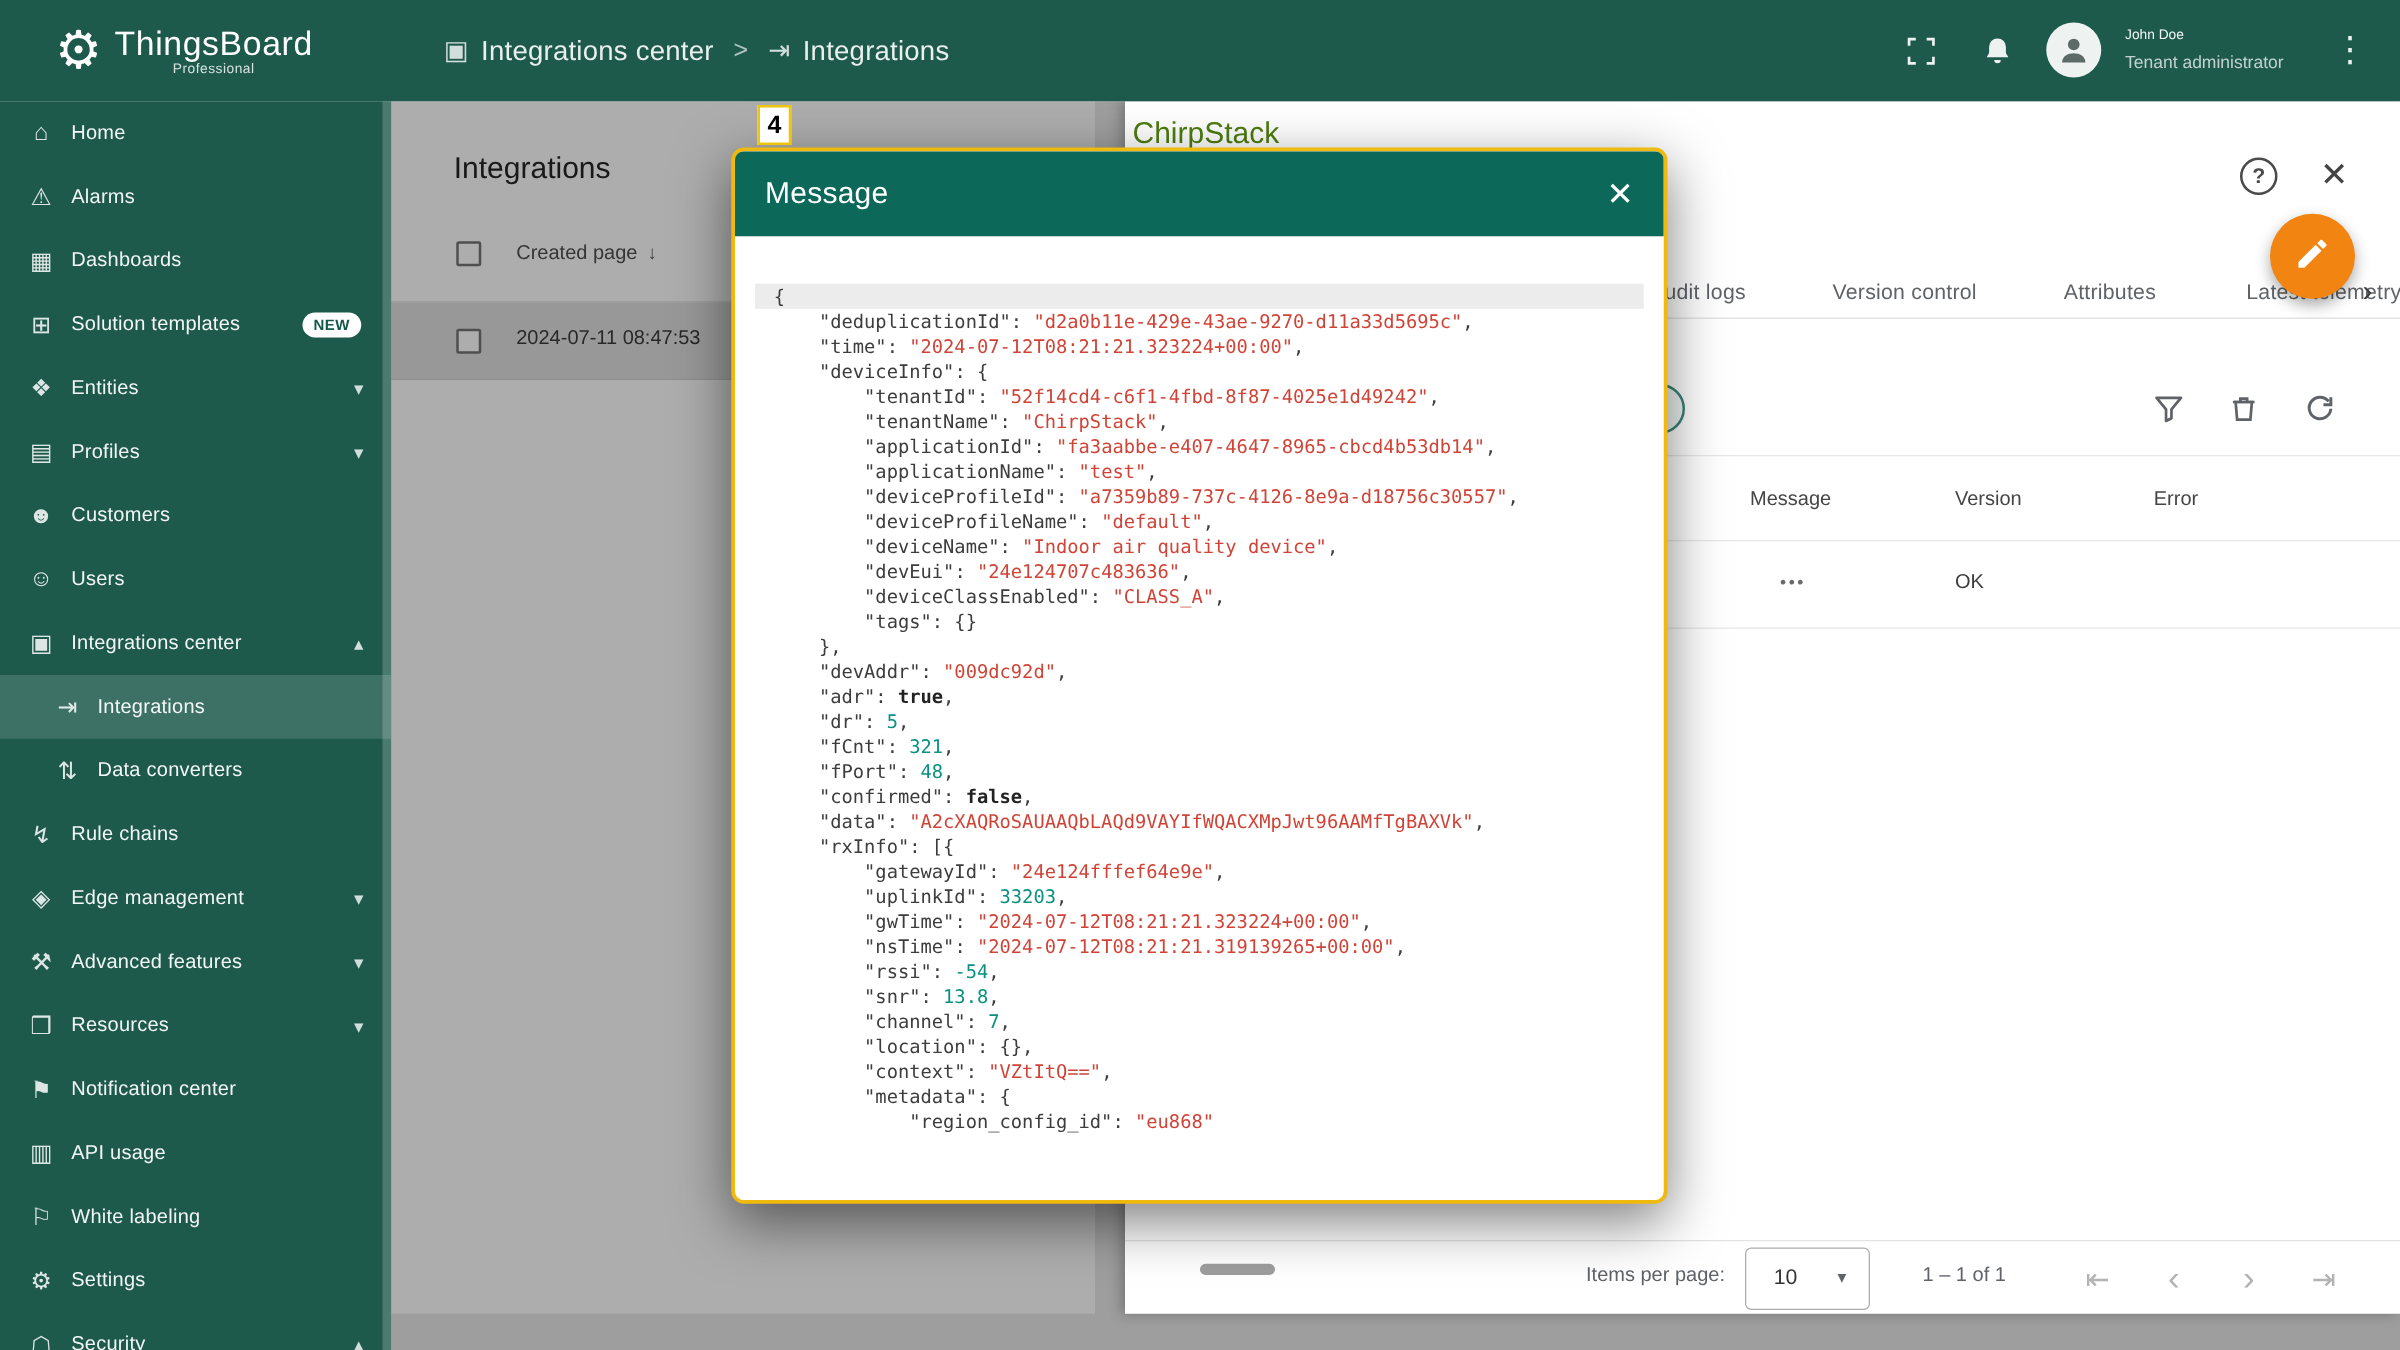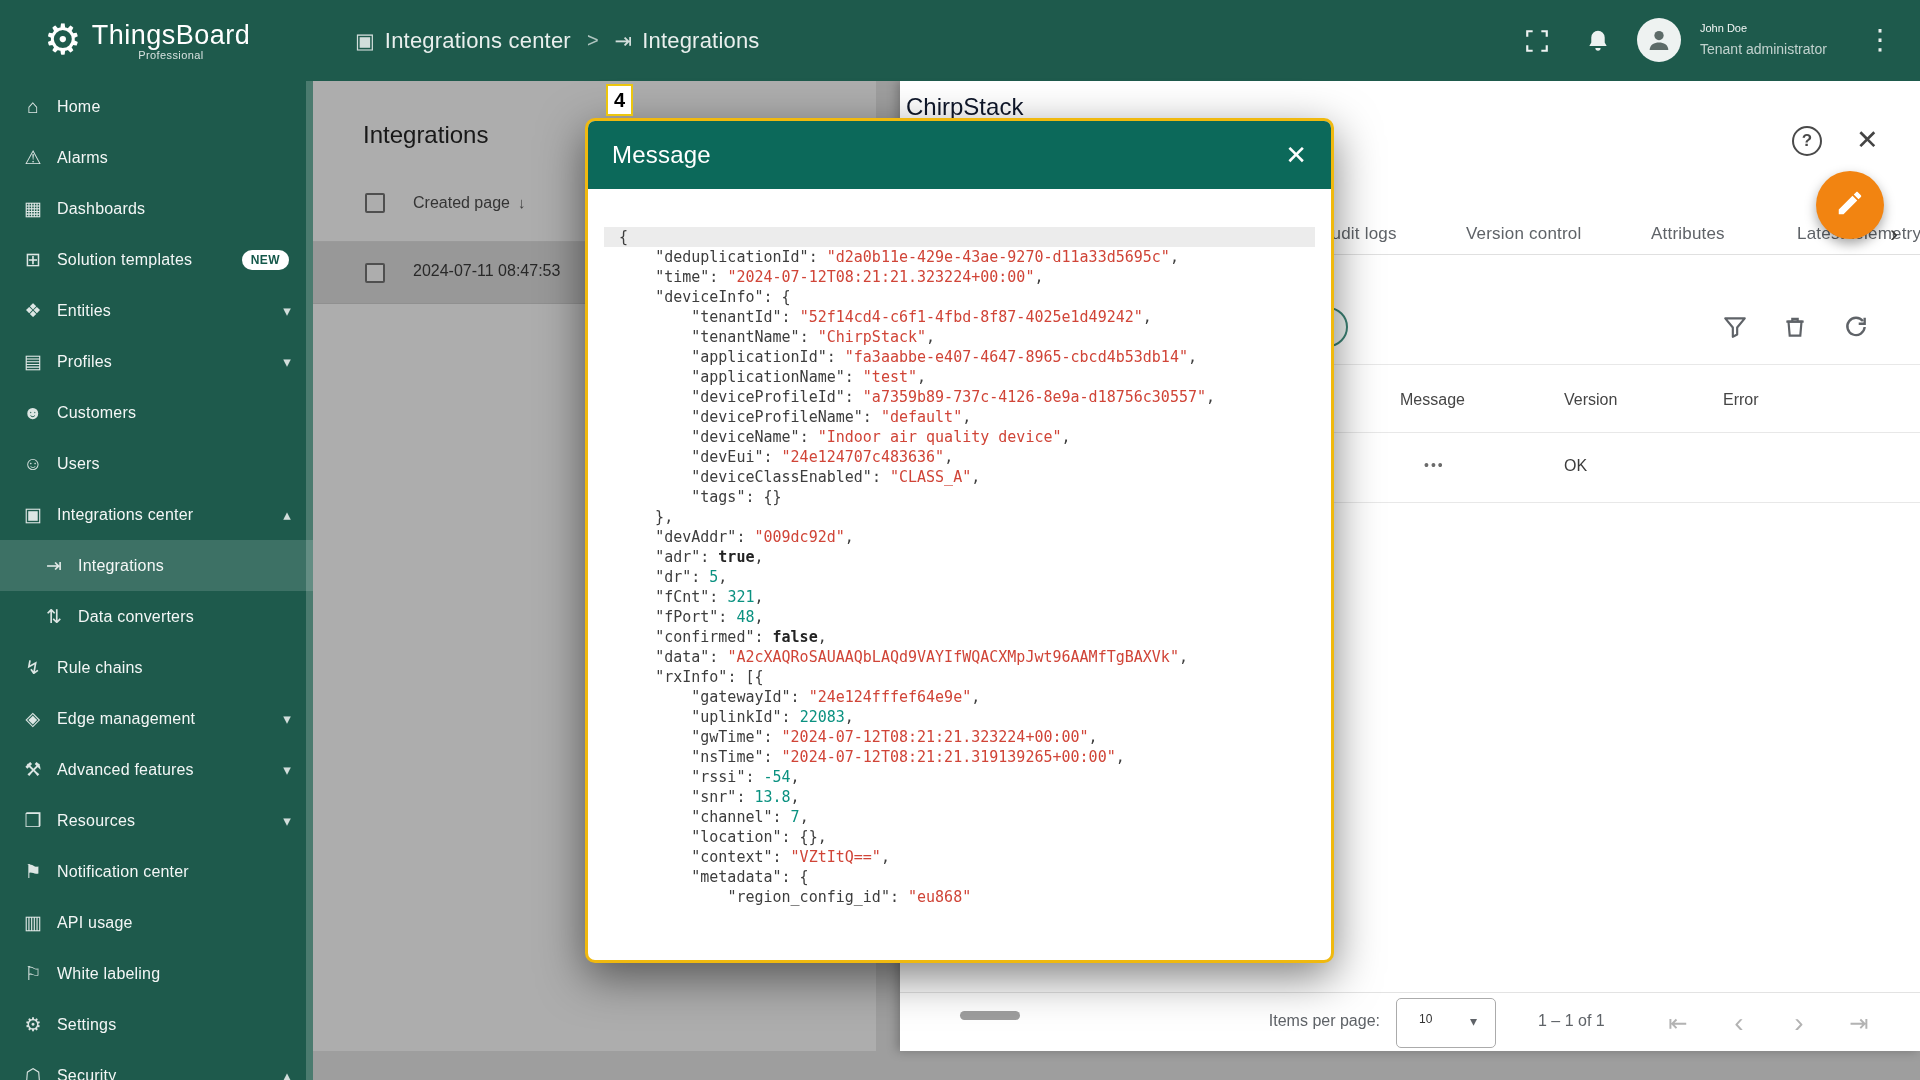--- a/index.html
+++ b/index.html
@@ -46,21 +46,21 @@
   .drawer .hdr-cb{position:absolute;left:52px;top:112px}
   .drawer-col{position:absolute;left:100px;top:111px;font-size:16px;font-weight:500;color:#4f4f4f;line-height:22px}
   .sort-arrow{font-size:15px;color:#616161;margin-left:8px}
   .drawer-divider{position:absolute;left:0;right:0;top:160px;height:1px;background:#e3e3e3}
   .drawer-row{position:absolute;left:0;right:0;top:161px;height:62px;background:#e0e0e0;border-bottom:1px solid #d4d4d4;cursor:pointer}
   .drawer-row .cb{position:absolute;left:52px;top:21px}
   .row-time{position:absolute;left:100px;top:20px;font-size:16px;color:#3c3c3c}
 
   
   .details{position:absolute;left:900px;top:81px;width:1020px;height:970px;background:#fff;z-index:5;box-shadow:-3px 0 10px rgba(0,0,0,.25);overflow:hidden}
-  .details-title{position:absolute;left:6px;top:12px;font-size:24px;font-weight:500;color:#0f172a;white-space:nowrap}
+  .details-title{position:absolute;left:6px;top:12px;font-size:24px;font-weight:500;color:#4d7c0f;white-space:nowrap}
   .help-circle{position:absolute;left:892px;top:45px;width:30px;height:30px;border:2px solid #4a4a4a;border-radius:50%;color:#4a4a4a;font-size:17px;font-weight:700;display:flex;align-items:center;justify-content:center;cursor:pointer}
   .details-x{position:absolute;left:956px;top:44px;font-size:27px;color:#444;cursor:pointer;line-height:30px}
   .tabs-row{position:absolute;left:0;right:0;top:133px;height:41px;border-bottom:1px solid #e0e0e0}
   .tab{position:absolute;top:0;line-height:40px;font-size:17px;font-weight:500;color:#5f6368;letter-spacing:.2px;white-space:nowrap;cursor:pointer}
   .tab-scroll{position:absolute;left:990px;top:133px;line-height:40px;font-size:24px;color:#3c3c3c;cursor:pointer}
   .fab{position:absolute;left:916px;top:90px;width:68px;height:68px;border-radius:50%;background:#f28411;display:flex;align-items:center;justify-content:center;box-shadow:0 5px 12px rgba(0,0,0,.35);cursor:pointer;z-index:3}
   .chip{position:absolute;left:310px;top:226px;width:138px;height:40px;border:2px solid #3c8476;border-radius:20px;background:#f1f7f5;cursor:pointer}
   .chip-label{position:absolute;right:13px;top:9px;font-size:15px;color:#1e5c4e}
   .ficon{position:absolute;top:233px;width:26px;height:26px;cursor:pointer}
   .div-a{position:absolute;left:0;right:0;top:283px;height:1px;background:#e8e8e8}
@@ -68,21 +68,21 @@
   .ecol{position:absolute;top:0;line-height:36px;font-size:16px;font-weight:500;color:#454545}
   .div-b{position:absolute;left:0;right:0;top:351px;height:1px;background:#e8e8e8}
   .erow{position:absolute;left:0;right:0;top:358px;height:60px}
   .ellipsis{position:absolute;left:524px;top:18px;font-size:14px;letter-spacing:2px;color:#6b6b6b;cursor:pointer}
   .status-ok{position:absolute;left:664px;top:18px;font-size:16px;color:#3c3c3c}
   .div-c{position:absolute;left:0;right:0;top:421px;height:1px;background:#e8e8e8}
   .hthumb{position:absolute;left:60px;top:930px;width:60px;height:9px;border-radius:5px;background:#9e9e9e;cursor:pointer}
   .pag-divider{position:absolute;left:0;right:0;top:911px;height:1px;background:#e3e3e3}
   .pag-label{position:absolute;left:350px;top:931px;width:130px;text-align:right;font-size:16px;color:#5f6368}
   .pag-select{position:absolute;left:496px;top:917px;width:100px;height:50px;border:1px solid #ababab;border-radius:5px;cursor:pointer}
-  .pag-select-val{position:absolute;left:22px;top:13px;font-size:12px;color:#333}
+  .pag-select-val{position:absolute;left:22px;top:13px;font-size:17px;color:#333}
   .pag-caret{position:absolute;right:18px;top:14px;font-size:14px;color:#5f6368}
   .pag-range{position:absolute;left:638px;top:931px;font-size:16px;color:#5f6368}
   .pager{position:absolute;top:925px;width:34px;height:34px;display:flex;align-items:center;justify-content:center;color:#b3b3b3;cursor:pointer}
   .pager.chev{font-size:28px}
   .pager.bar{font-size:23px}
 
   
   .modal{position:absolute;left:585px;top:118px;width:749px;height:845px;background:#fff;border:3px solid #f0b90f;border-radius:10px;z-index:10;box-shadow:0 14px 45px rgba(0,0,0,.5);overflow:hidden}
   .modal-header{height:68px;background:#0c695a;display:flex;align-items:center;padding:0 24px;color:#fff}
   .modal-title{font-size:24px;font-weight:500;flex:1;letter-spacing:.2px}
@@ -349,21 +349,21 @@
           <div class="json-line">    },</div>
           <div class="json-line">    <span class="jk">"devAddr"</span>: <span class="js">"009dc92d"</span>,</div>
           <div class="json-line">    <span class="jk">"adr"</span>: <span class="jb">true</span>,</div>
           <div class="json-line">    <span class="jk">"dr"</span>: <span class="jn">5</span>,</div>
           <div class="json-line">    <span class="jk">"fCnt"</span>: <span class="jn">321</span>,</div>
           <div class="json-line">    <span class="jk">"fPort"</span>: <span class="jn">48</span>,</div>
           <div class="json-line">    <span class="jk">"confirmed"</span>: <span class="jb">false</span>,</div>
           <div class="json-line">    <span class="jk">"data"</span>: <span class="js">"A2cXAQRoSAUAAQbLAQd9VAYIfWQACXMpJwt96AAMfTgBAXVk"</span>,</div>
           <div class="json-line">    <span class="jk">"rxInfo"</span>: [{</div>
           <div class="json-line">        <span class="jk">"gatewayId"</span>: <span class="js">"24e124fffef64e9e"</span>,</div>
-          <div class="json-line">        <span class="jk">"uplinkId"</span>: <span class="jn">22083</span>,</div>
+          <div class="json-line">        <span class="jk">"uplinkId"</span>: <span class="jn">33203</span>,</div>
           <div class="json-line">        <span class="jk">"gwTime"</span>: <span class="js">"2024-07-12T08:21:21.323224+00:00"</span>,</div>
           <div class="json-line">        <span class="jk">"nsTime"</span>: <span class="js">"2024-07-12T08:21:21.319139265+00:00"</span>,</div>
           <div class="json-line">        <span class="jk">"rssi"</span>: <span class="jn">-54</span>,</div>
           <div class="json-line">        <span class="jk">"snr"</span>: <span class="jn">13.8</span>,</div>
           <div class="json-line">        <span class="jk">"channel"</span>: <span class="jn">7</span>,</div>
           <div class="json-line">        <span class="jk">"location"</span>: {},</div>
           <div class="json-line">        <span class="jk">"context"</span>: <span class="js">"VZtItQ=="</span>,</div>
           <div class="json-line">        <span class="jk">"metadata"</span>: {</div>
           <div class="json-line">            <span class="jk">"region_config_id"</span>: <span class="js">"eu868"</span></div>
         </div>

